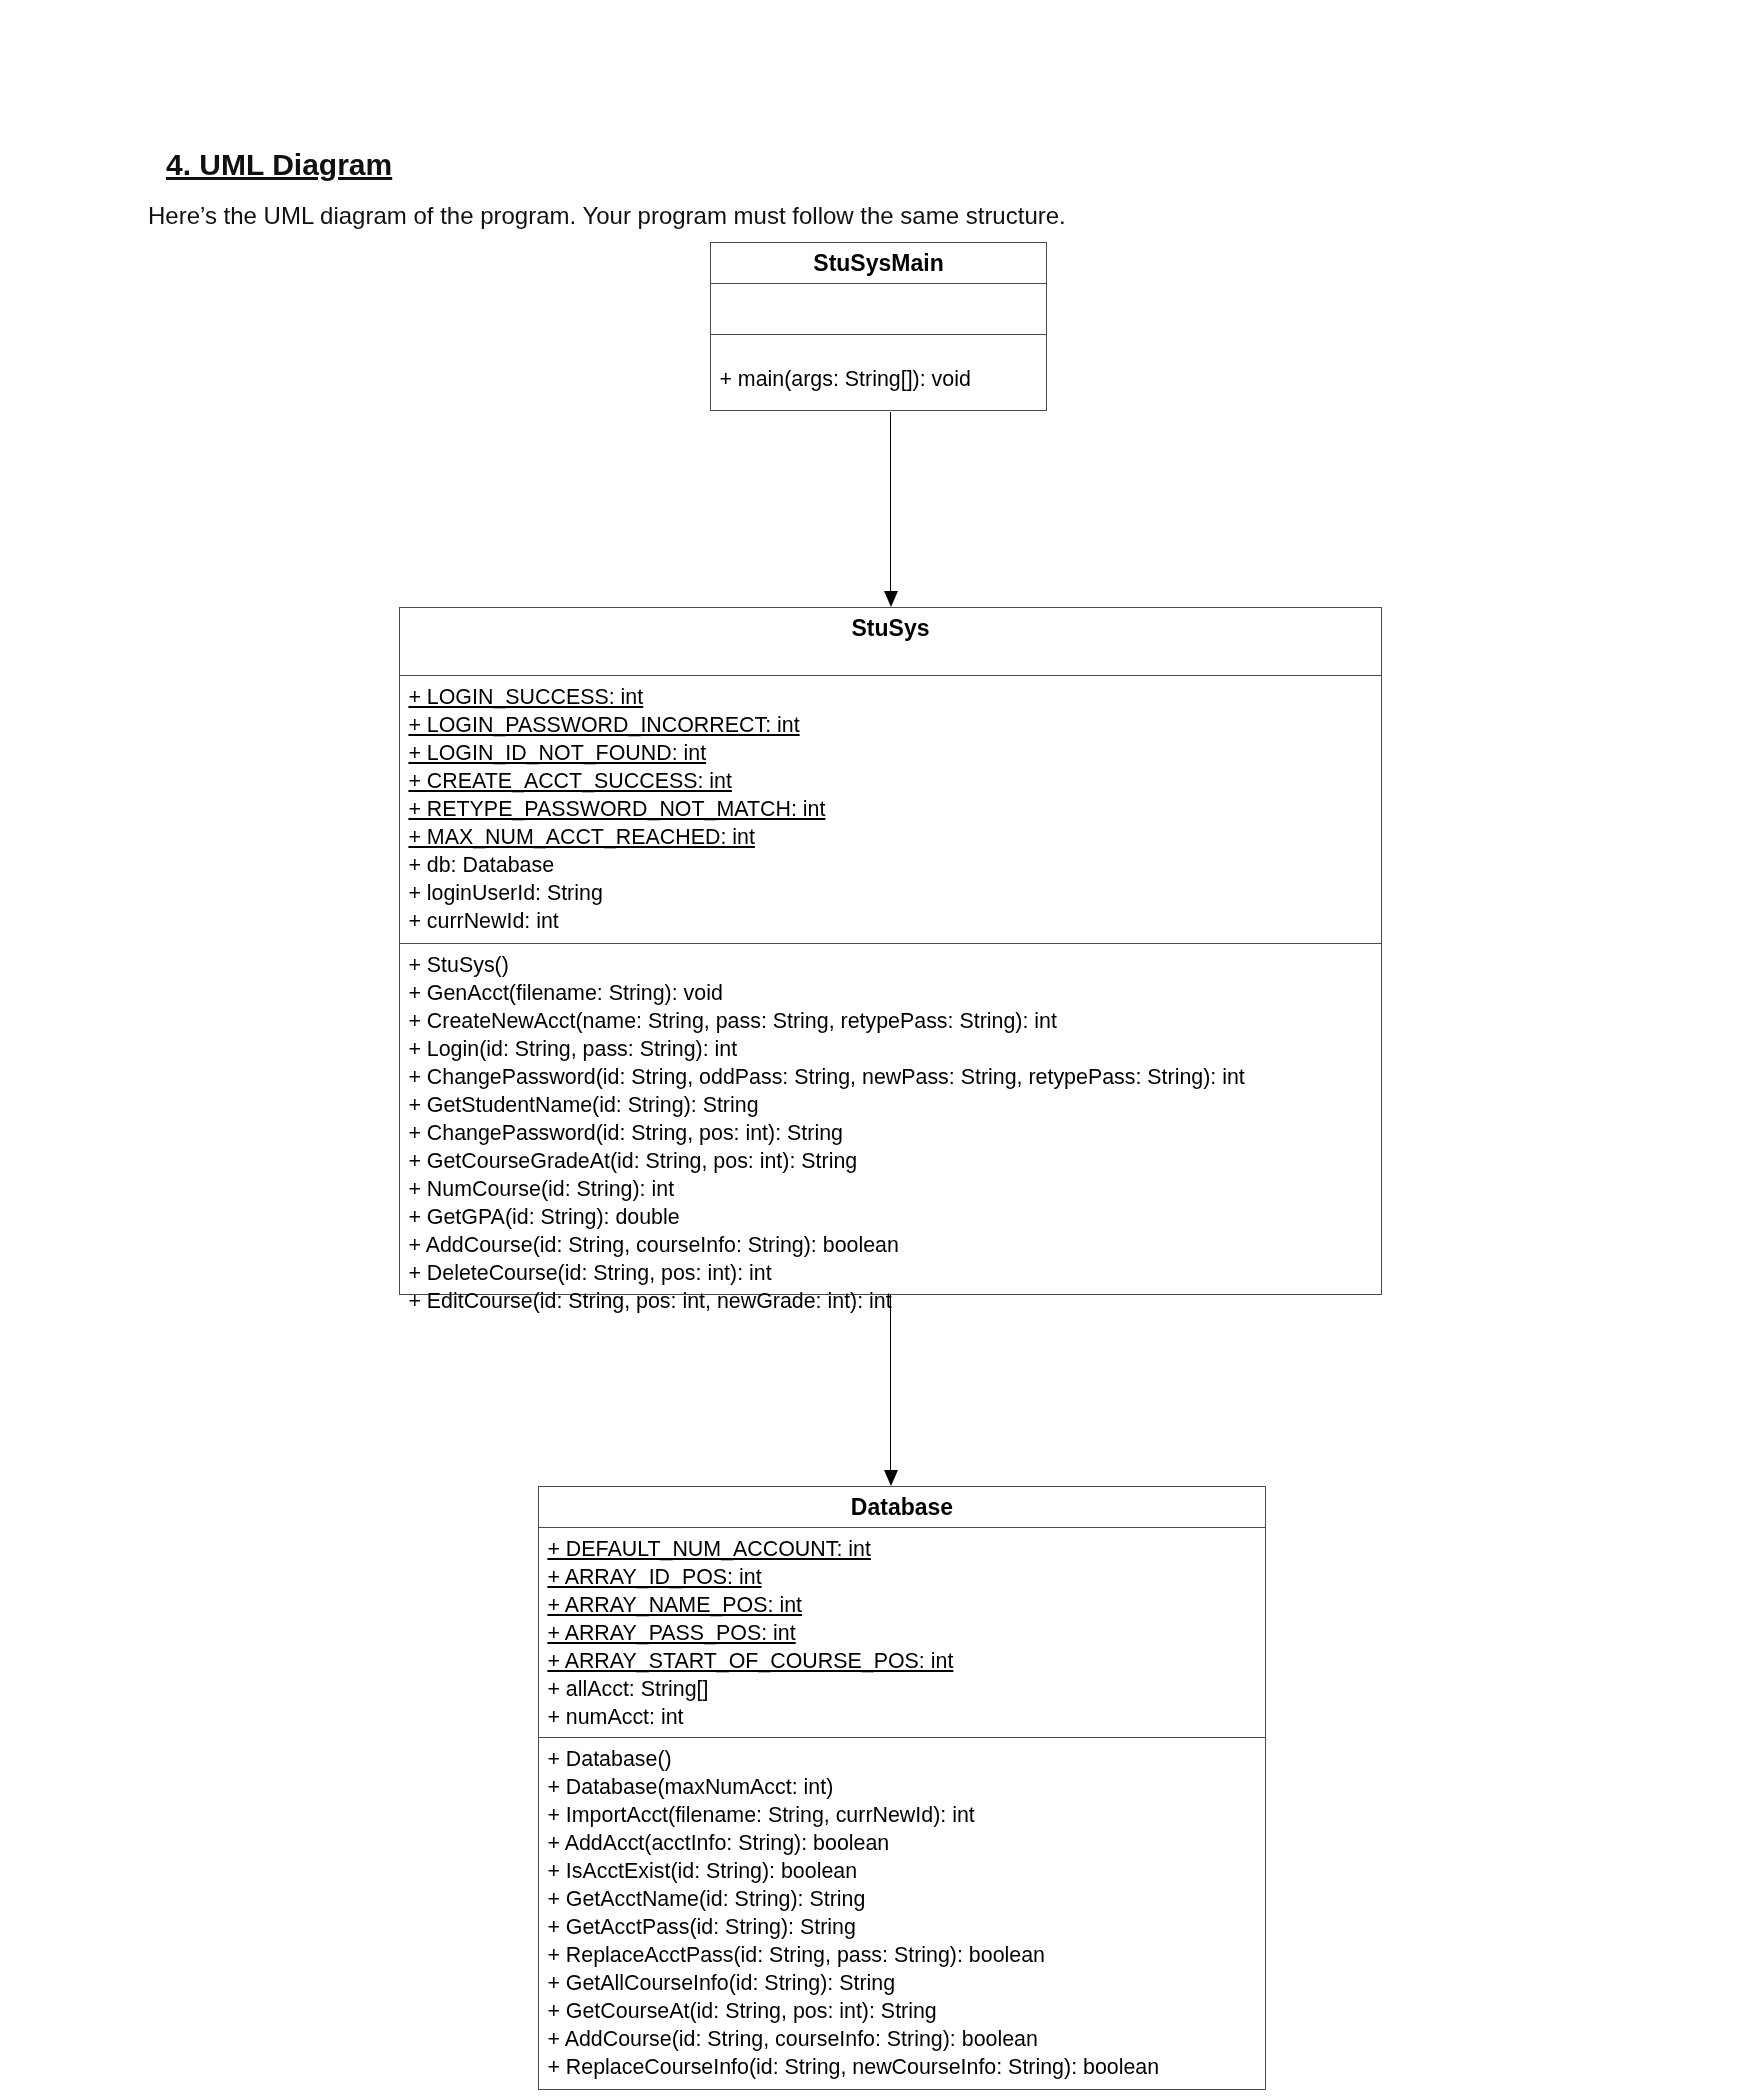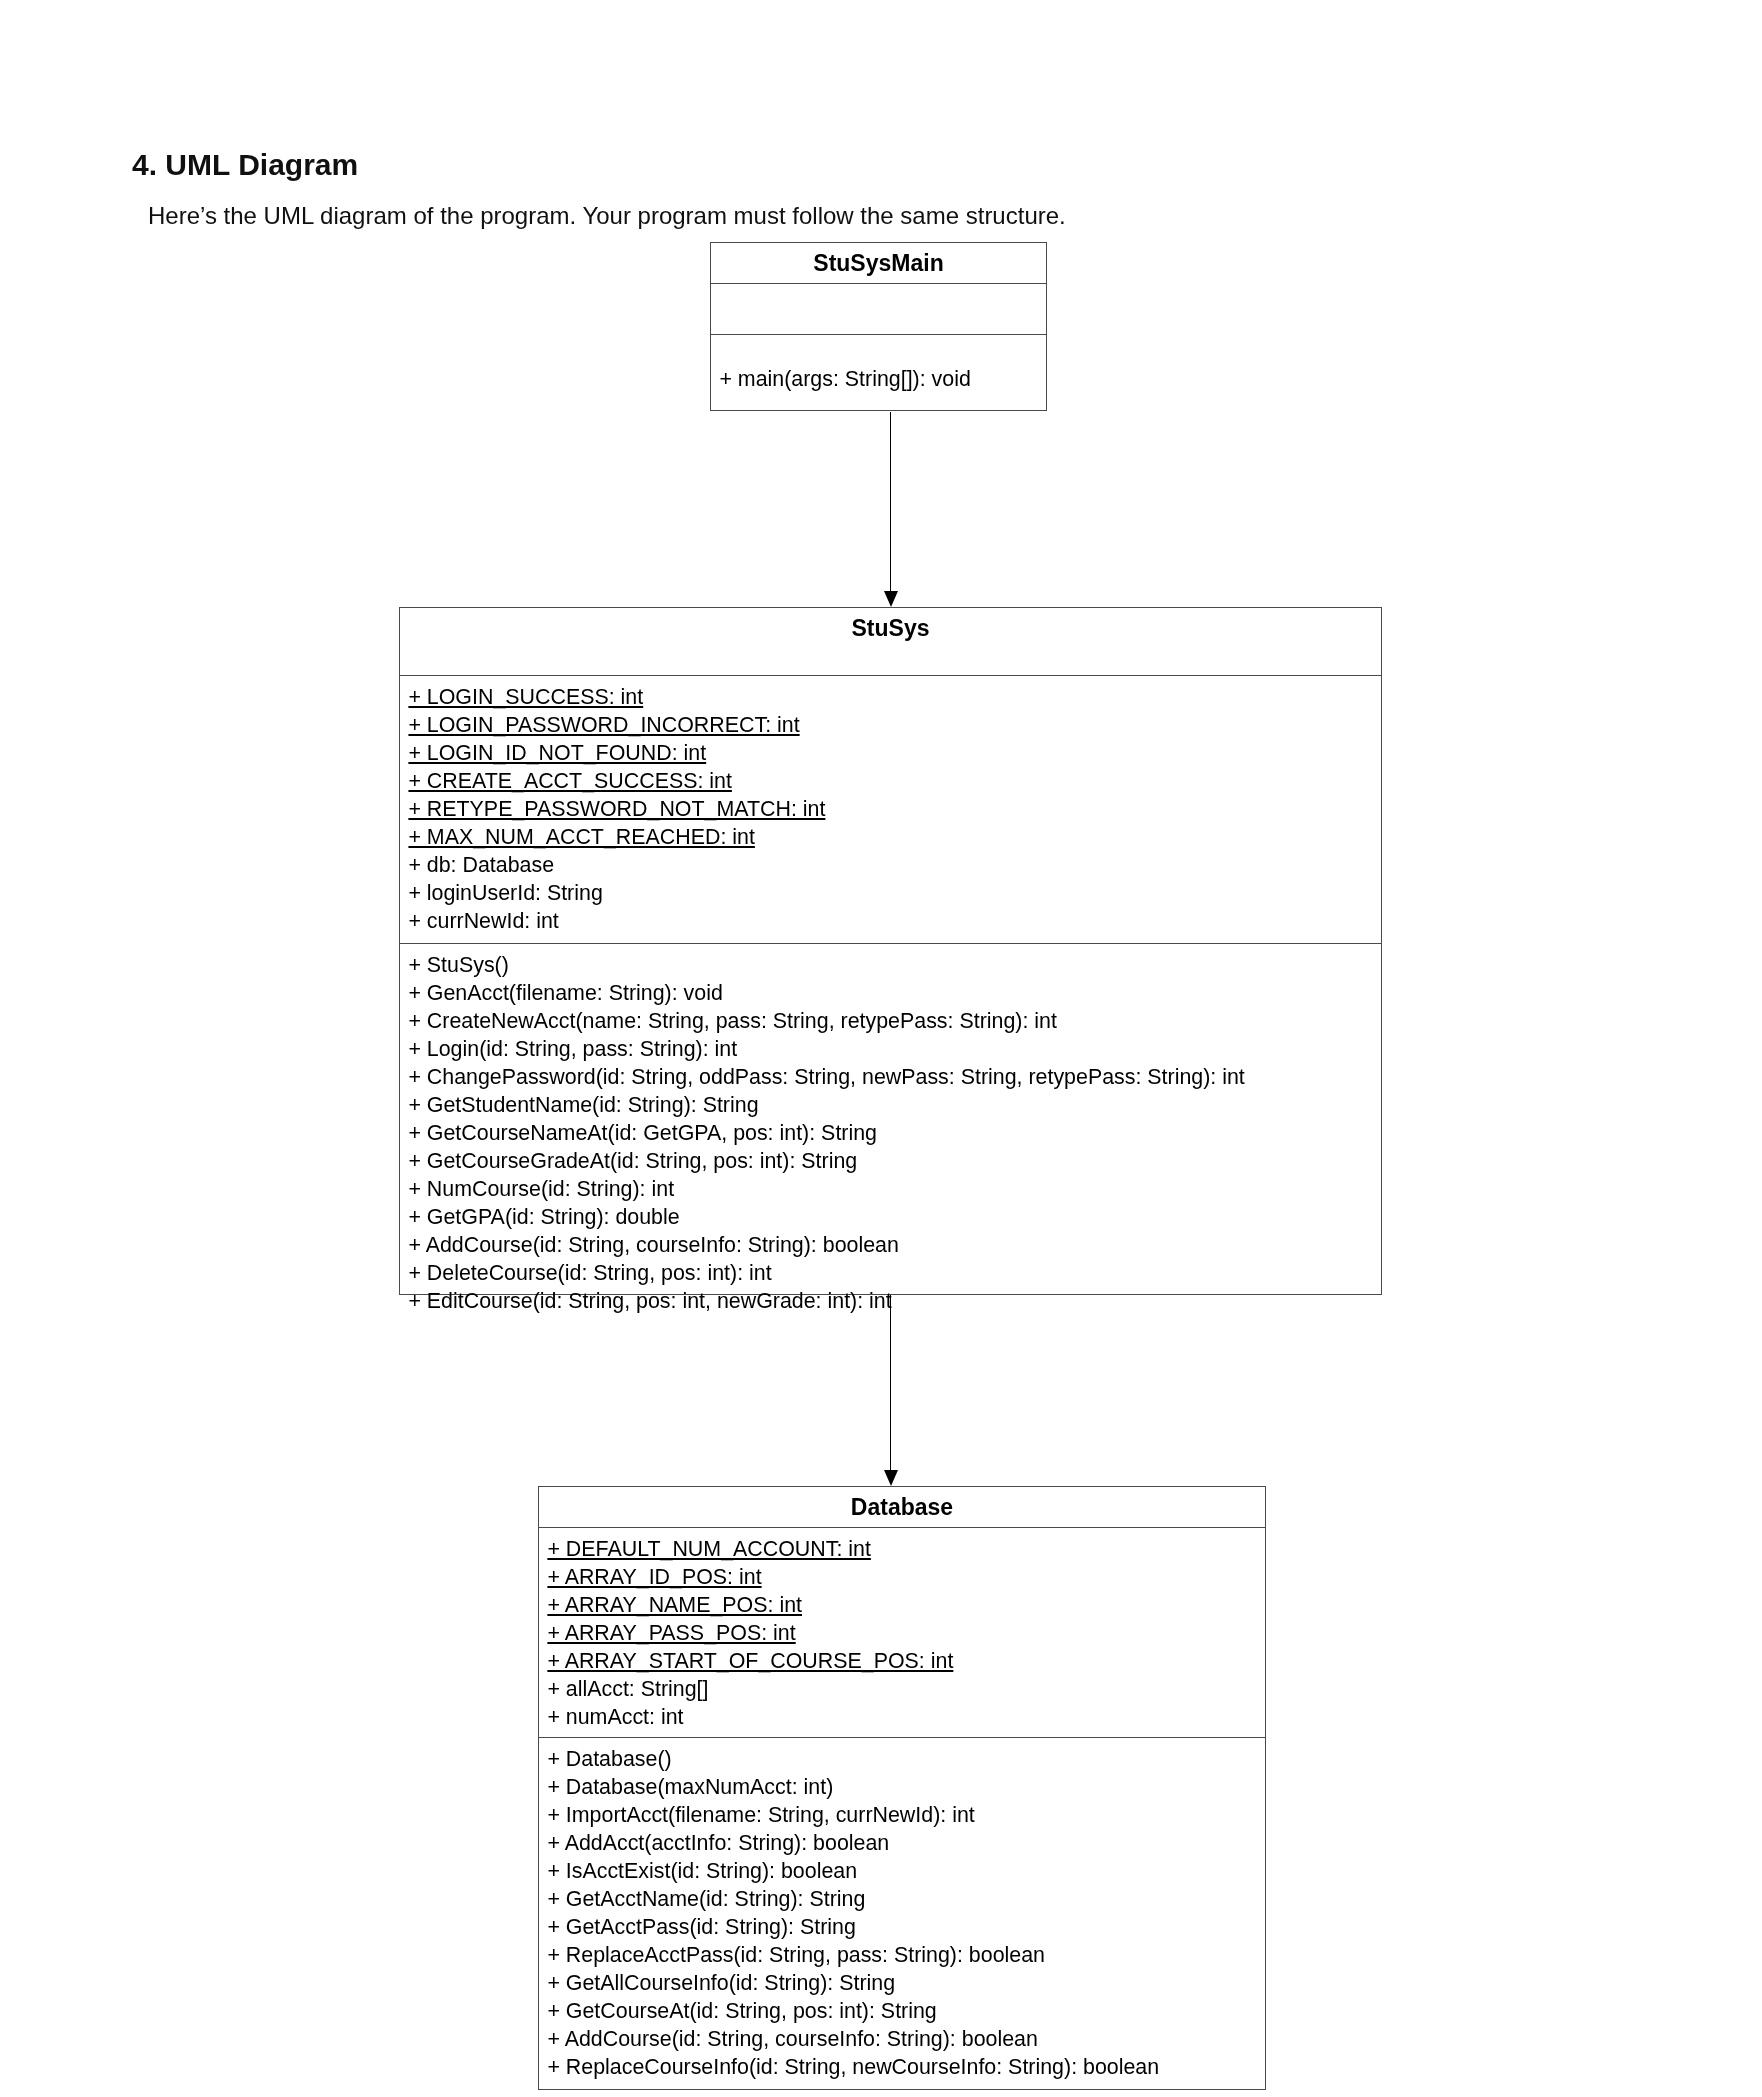--- a/index.html
+++ b/index.html
@@ -9,24 +9,25 @@
   .page {
     position: relative;
     width: 1762px;
     height: 2492px;
     background: #ffffff;
     overflow: hidden;
   }
 
   .heading {
     position: absolute;
-    left: 132px;
+    left: 166px;
     top: 148px;
     font-size: 30px;
     font-weight: bold;
+    text-decoration: underline;
     color: #101010;
   }
 
   .intro {
     position: absolute;
     left: 148px;
     top: 202px;
     font-size: 24px;
     color: #101010;
   }
@@ -124,21 +125,21 @@
         <div class="uml-line">+ loginUserId: String</div>
         <div class="uml-line">+ currNewId: int</div>
       </div>
     <div class="uml-section uml-methods">
         <div class="uml-line">+ StuSys()</div>
         <div class="uml-line">+ GenAcct(filename: String): void</div>
         <div class="uml-line">+ CreateNewAcct(name: String, pass: String, retypePass: String): int</div>
         <div class="uml-line">+ Login(id: String, pass: String): int</div>
         <div class="uml-line">+ ChangePassword(id: String, oddPass: String, newPass: String, retypePass: String): int</div>
         <div class="uml-line">+ GetStudentName(id: String): String</div>
-        <div class="uml-line">+ GetCourseNameAt(id: GetGPA, pos: int): String</div>
+        <div class="uml-line">+ ChangePassword(id: String, pos: int): String</div>
         <div class="uml-line">+ GetCourseGradeAt(id: String, pos: int): String</div>
         <div class="uml-line">+ NumCourse(id: String): int</div>
         <div class="uml-line">+ GetGPA(id: String): double</div>
         <div class="uml-line">+ AddCourse(id: String, courseInfo: String): boolean</div>
         <div class="uml-line">+ DeleteCourse(id: String, pos: int): int</div>
         <div class="uml-line">+ EditCourse(id: String, pos: int, newGrade: int): int</div>
       </div>
   </div>
 
   <div class="arrow arrow-2">

